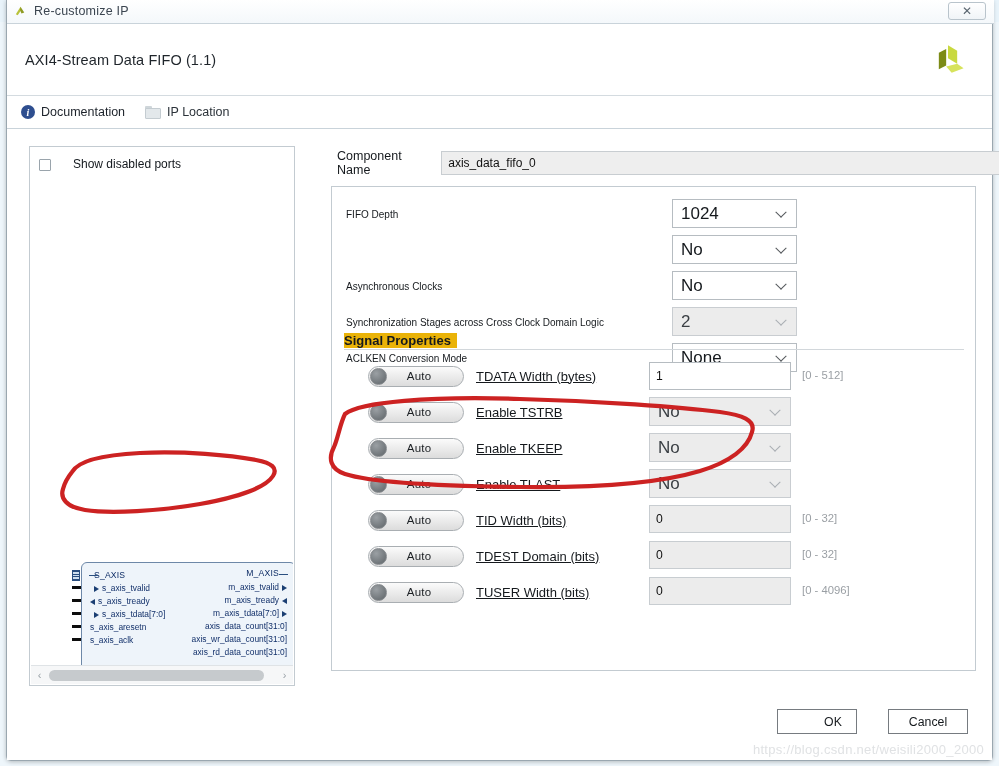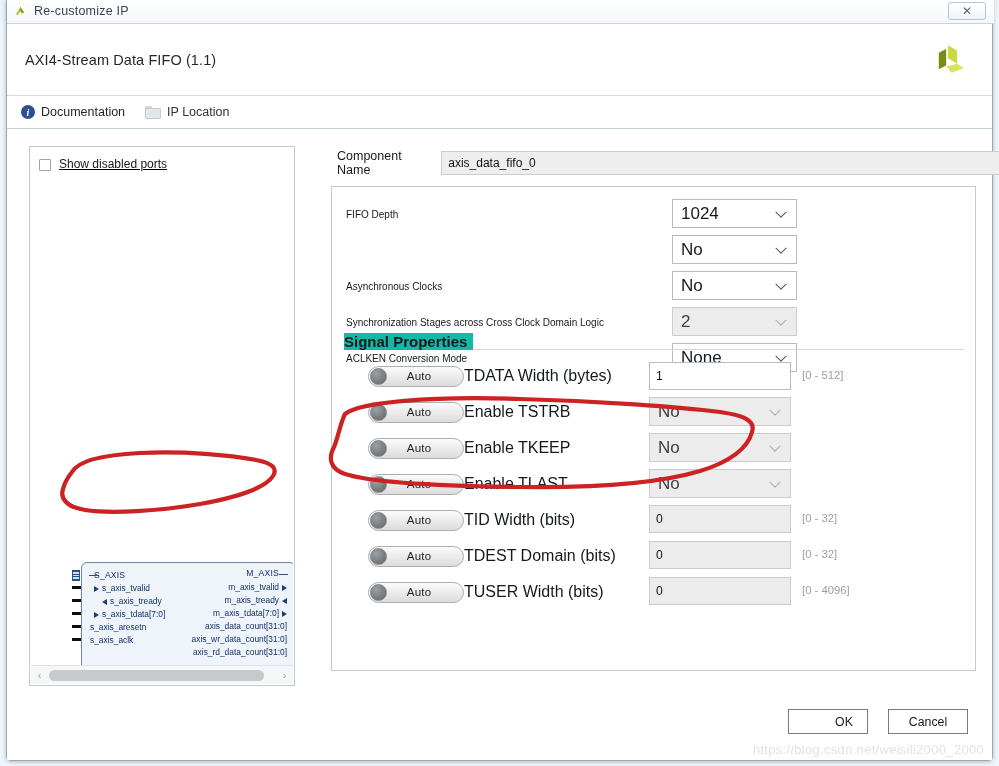--- a/index.html
+++ b/index.html
@@ -101,21 +101,21 @@
     position:absolute; left:0; top:129px; width:985px; height:568px;
     background:#ffffff;
   }
 
   
   .left-panel {
     position:absolute; left:22px; top:17px; width:266px; height:540px;
     background:#ffffff;
     border:1px solid #c3cbd1;
   }
-  .chk-row { position:absolute; left:9px; top:10px; display:flex; align-items:flex-end; gap:8px;text-decoration:underline; }
+  .chk-row { position:absolute; left:9px; top:10px; display:flex; align-items:flex-end; gap:22px; }
   .chk-box {
     width:12px; height:12px; background:#fff;
     border:1px solid #9aa4ac; border-radius:1px;
   }
   .chk-label { font-size:12px; color:#13181d; }
 
   .diag-canvas {
     position:absolute; left:1px; top:30px; width:262px; height:488px;
     background:#ffffff; overflow:hidden;
   }
@@ -191,21 +191,21 @@
     position:absolute; right:11px; top:50%; margin-top:-3px;
     width:8px; height:8px;
     border-right:1.6px solid #55595d; border-bottom:1.6px solid #55595d;
     transform: rotate(45deg) translate(-2px,-2px);
   }
   .sel.disabled .chev { border-color:#a9aeb3; }
 
   
   .sp-legend {
     position:absolute; left:12px; top:146px;
-    font-size:15px; font-weight:bold; color:#15191d; background:#14b8a6;
+    font-size:13px; font-weight:bold; color:#15191d; background:#eab308;
     padding-right:6px; z-index:3;
   }
   .sp-line {
     position:absolute; left:12px; top:162px; width:620px; height:1px;
     background:#d2d7db;
   }
 
   .sp-row { position:absolute; left:36px; height:28px; display:flex; align-items:center; }
 
   .toggle {
@@ -219,21 +219,21 @@
     position:absolute; left:1px; top:1px; width:17px; height:17px;
     border-radius:50%;
     background: radial-gradient(circle at 35% 30%, #9ba0a4, #5e6468);
     border:1px solid #85898d;
   }
   .toggle .tlabel {
     font-size:11.5px; color:#1b1f23; letter-spacing:.2px; padding-left:6px;
   }
 
   .sp-name {
-    font-size:16px; color:#15191d; white-space:nowrap;
+    font-size:13px; color:#15191d; margin-left:12px; white-space:nowrap;text-decoration:underline;
   }
 
   .txt {
     position:absolute; height:28px; width:142px;
     background:#ececec; border:1px solid #c8cdd1;
     font-size:12.2px; color:#111; display:flex; align-items:center; padding-left:6px;
   }
   .txt.active { background:#ffffff; border-color:#b6bcc1; }
   .range {
     position:absolute; font-size:11.3px; color:#9a9fa4;
@@ -243,21 +243,21 @@
   .footer {
     position:absolute; left:0; top:697px; width:985px; height:63px;
     background:#ffffff;
   }
   .btn {
     position:absolute; top:12px; width:80px; height:25px;
     background:#ffffff; border:1px solid #767b80;
     font-size:12.3px; color:#15191d;
     display:flex; align-items:center; justify-content:center;
   }
-  .btn.ok { right:124px;padding-left:32px; }
+  .btn.ok { right:135px;padding-left:32px; }
   .btn.cancel { right:24px; }
 
   .watermark {
     position:absolute; right:8px; top:742px;
     font-size:13px; color:#e0e2e4; letter-spacing:.3px;
     white-space:nowrap;
   }
 
   
   .annot {
@@ -335,21 +335,21 @@
 
               <span class="grp" style="left:12px;top:7px;">S_AXIS</span>
               <span class="dash" style="position:absolute;left:4px;top:12px;"></span>
 
               <span class="grp" style="right:16px;top:5px;">M_AXIS</span>
               <span class="dash" style="position:absolute;right:4px;top:11px;"></span>
 
               <span class="sig" style="left:12px;top:20px;">
                 <span class="arrow-r" style="margin-left:0;margin-right:3px;"></span><span>s_axis_tvalid</span>
               </span>
-              <span class="sig" style="left:20px;top:33px;">
+              <span class="sig" style="left:8px;top:33px;">
                 <span class="arrow-l"></span><span>s_axis_tready</span>
               </span>
               <span class="sig" style="left:12px;top:46px;">
                 <span class="arrow-r" style="margin-left:0;margin-right:3px;"></span><span>s_axis_tdata[7:0]</span>
               </span>
               <span class="sig" style="left:8px;top:59px;">s_axis_aresetn</span>
               <span class="sig" style="left:8px;top:72px;">s_axis_aclk</span>
 
               <span class="sig" style="right:8px;top:19px;">
                 <span>m_axis_tvalid</span><span class="arrow-r"></span>

